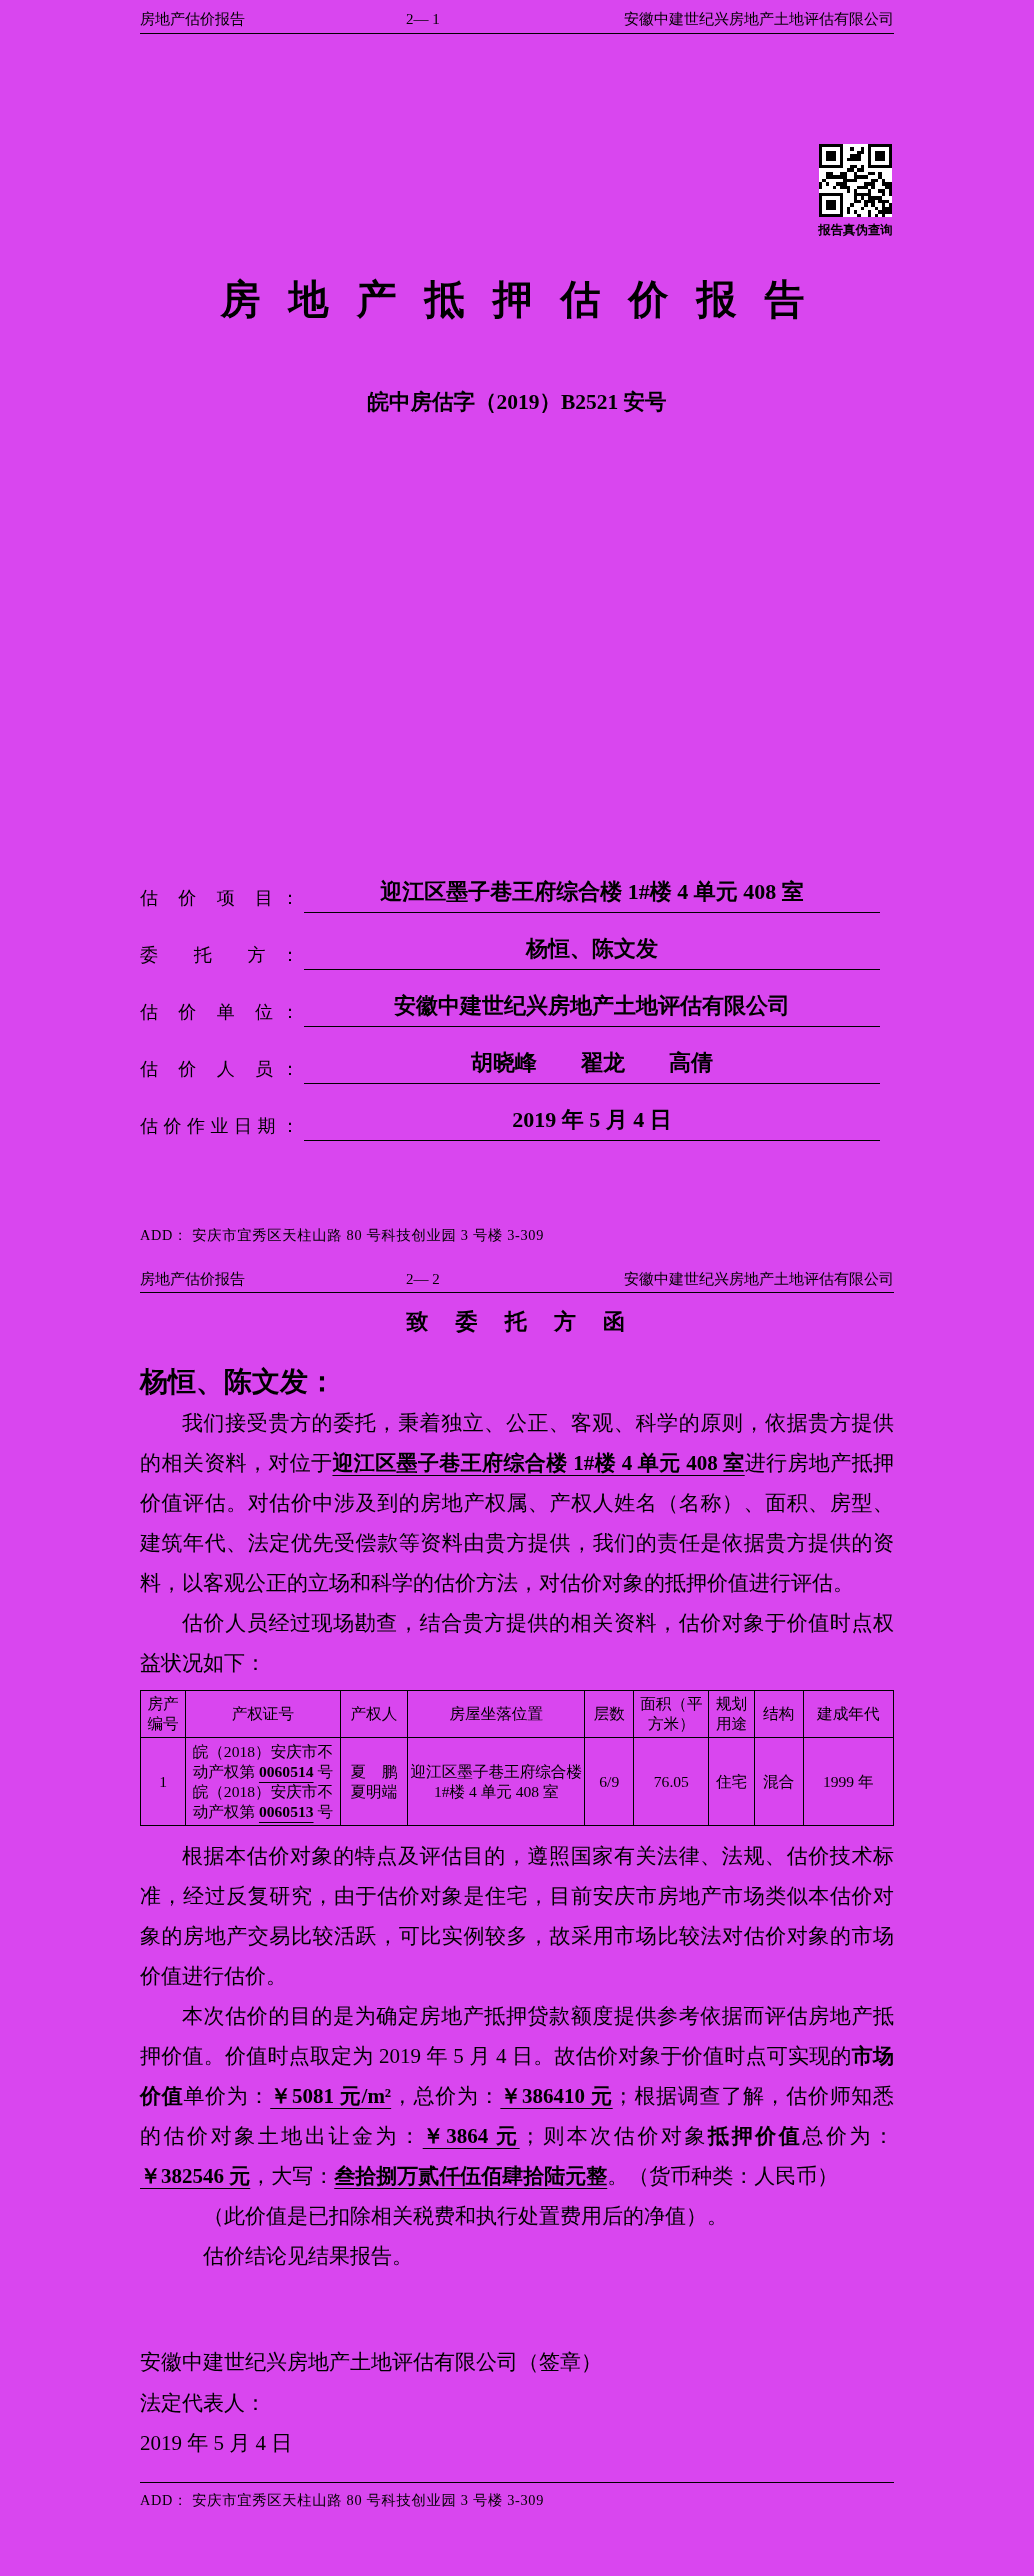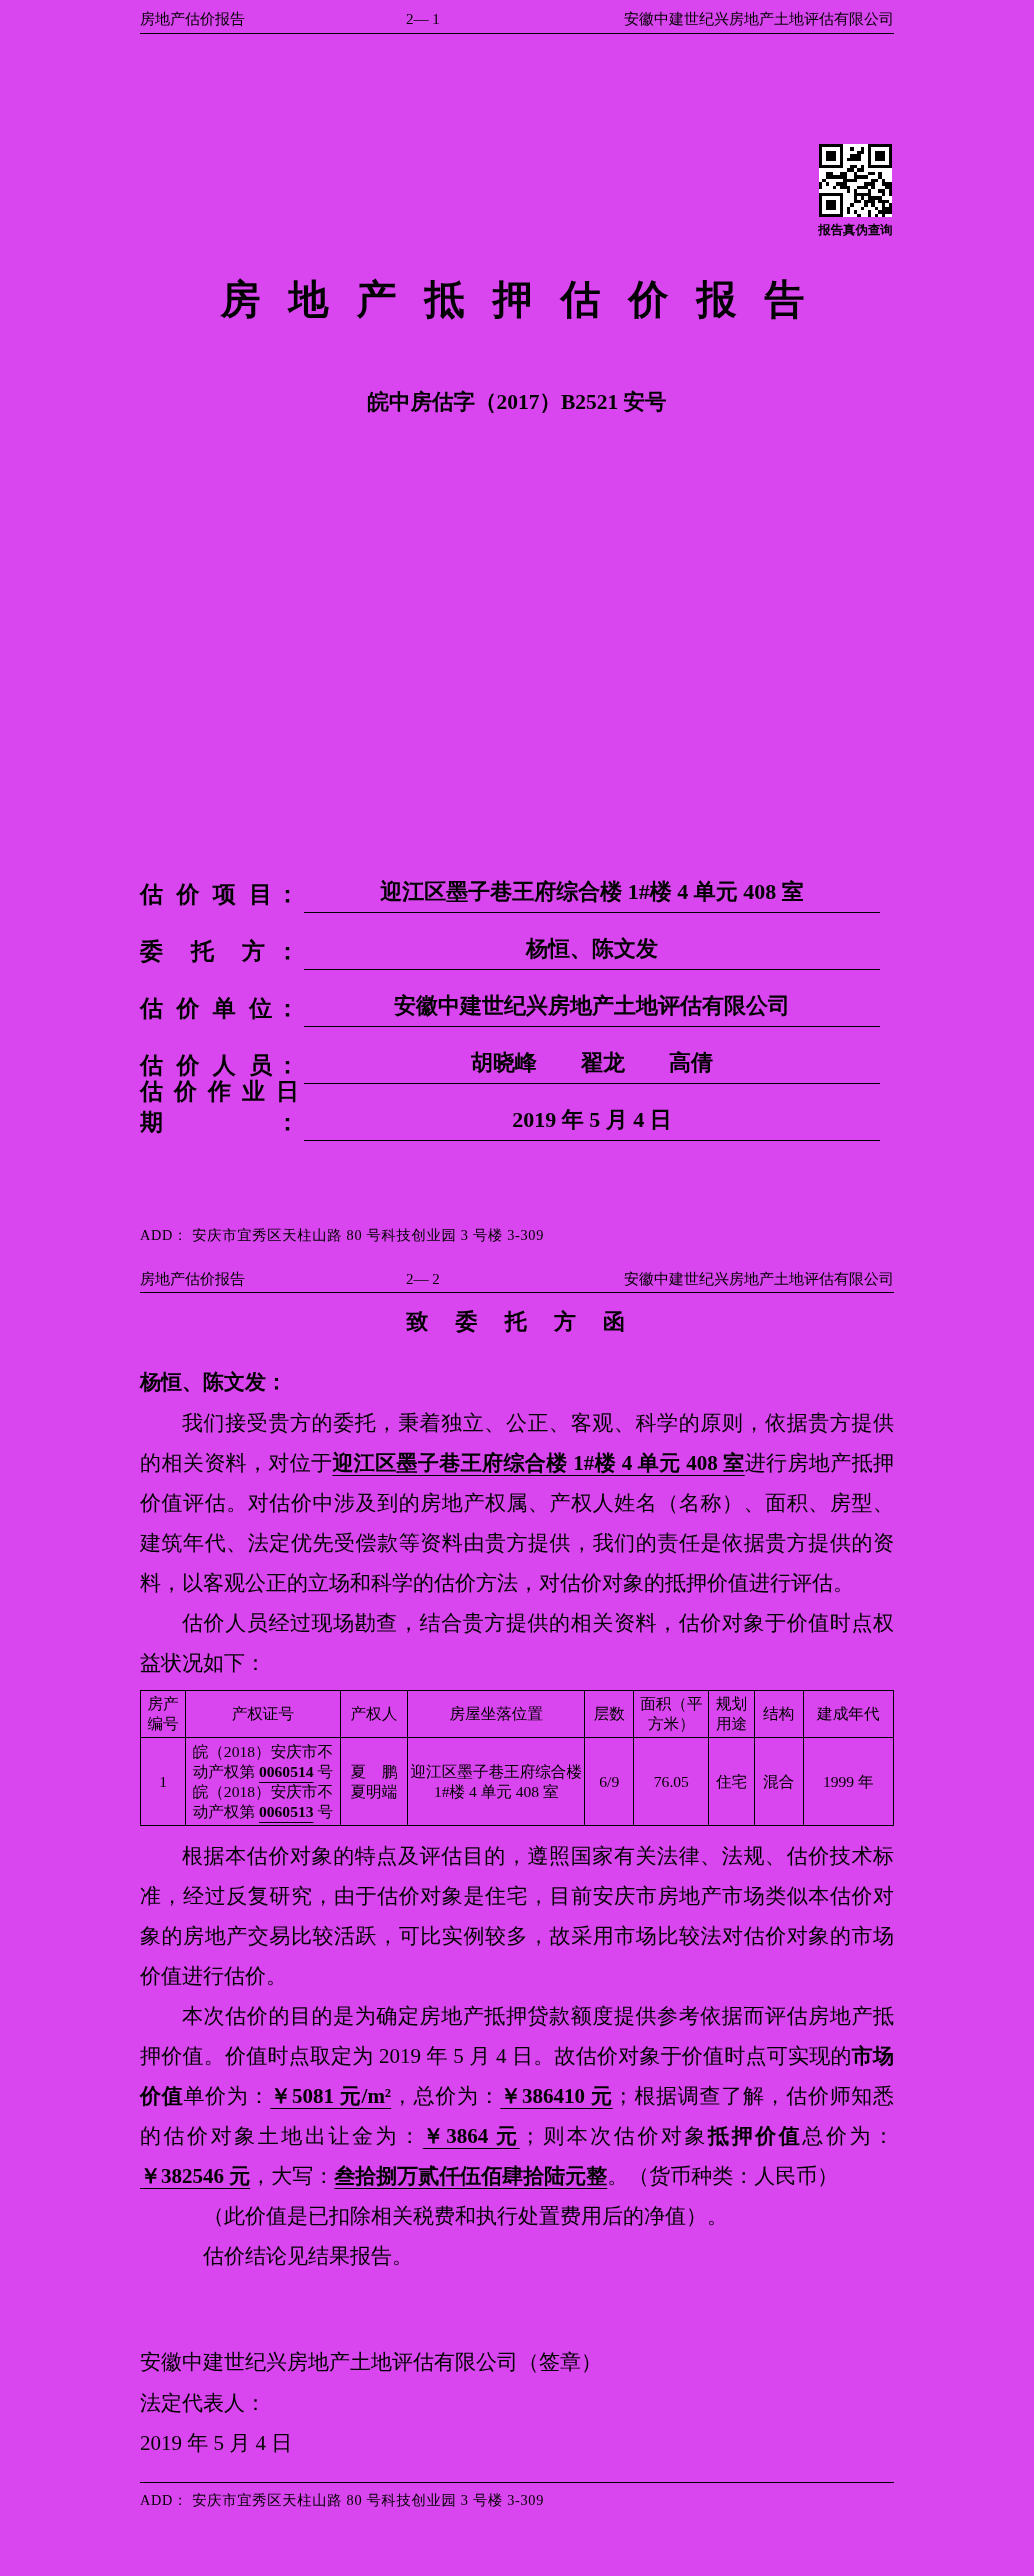--- a/index.html
+++ b/index.html
@@ -27,36 +27,36 @@
   .qr-wrap svg { width:73px; height:73px; display:block; shape-rendering:crispEdges; }
   .qr-label { font-size:12.4px; font-weight:700; margin-top:5.2px; white-space:nowrap;font-family:Liberation Serif, serif; }
 
   .main-title { margin-top:38px; font-size:40px; line-height:1.15; letter-spacing:9px; font-weight:700; text-align:center; white-space:nowrap; }
   .report-no  { margin-top:66px; font-size:21.5px; line-height:26px; font-weight:700; text-align:center; }
 
   
   .form { margin-top:441px; }
   .form-row { display:flex; align-items:flex-end; height:57px; }
   .form-row .lbl {
-    width:159px; font-size:23px; font-weight:700;
+    width:159px; font-size:18px; font-weight:400;
     text-align:justify; text-align-last:justify; padding-bottom:3.3px;
   }
   .form-row .val {
     flex:1; margin-left:5.2px; margin-right:14.3px;
     border-bottom:1.3px solid #000;
     text-align:center; font-size:22px; font-weight:700;
     padding-bottom:4.6px; white-space:nowrap;
   }
 
   .page-footer { margin-top:85px; font-size:14.3px; line-height:18px; letter-spacing:0.7px; }
   .page-footer.rule { margin-top:26px; border-top:1.3px solid #000; padding-top:7.8px; }
 
   
   .letter-title { margin-top:14.3px; text-align:center; font-size:22px; line-height:29px; font-weight:700; letter-spacing:2.6px; }
-  .salutation { margin-top:33px; font-size:21px; line-height:26px; font-weight:700; }
+  .salutation { margin-top:33px; font-size:28px; line-height:26px; font-weight:700; }
 
   .para { font-size:21px; line-height:40px; text-align:justify; text-indent:42px; }
   .para.first { margin-top:7.8px; }
   .para.deep { text-indent:63px; }
   .b { font-weight:700; }
   .u { text-decoration:underline; text-decoration-thickness:1.3px; text-underline-offset:4.6px; }
 
   
   table.t { width:100%; margin-top:6.5px; border-collapse:collapse; table-layout:fixed; font-size:15.6px; line-height:20px;border-radius:7px; }
   table.t th, table.t td {
@@ -298,21 +298,21 @@
         <rect x="6" y="20" width="1" height="1" fill="#000000"></rect>
         <rect x="11" y="20" width="1" height="1" fill="#000000"></rect>
         <rect x="14" y="20" width="1" height="1" fill="#000000"></rect>
         <rect x="16" y="20" width="1" height="1" fill="#000000"></rect>
         <rect x="18" y="20" width="1" height="1" fill="#000000"></rect>
       </svg>
     <div class="qr-label">报告真伪查询</div>
   </div>
 
   <h1 class="main-title">房 地 产 抵 押 估 价 报 告</h1>
-  <div class="report-no">皖中房估字（2017）B2521 安号</div>
+  <div class="report-no">皖中房估字（2019）B2521 安号</div>
 
   <div class="form">
     <div class="form-row">
       <span class="lbl">估 价 项 目：</span>
       <span class="val">迎江区墨子巷王府综合楼 1#楼 4 单元 408 室</span>
     </div>
     <div class="form-row">
       <span class="lbl">委 托 方：</span>
       <span class="val">杨恒、陈文发</span>
     </div>

